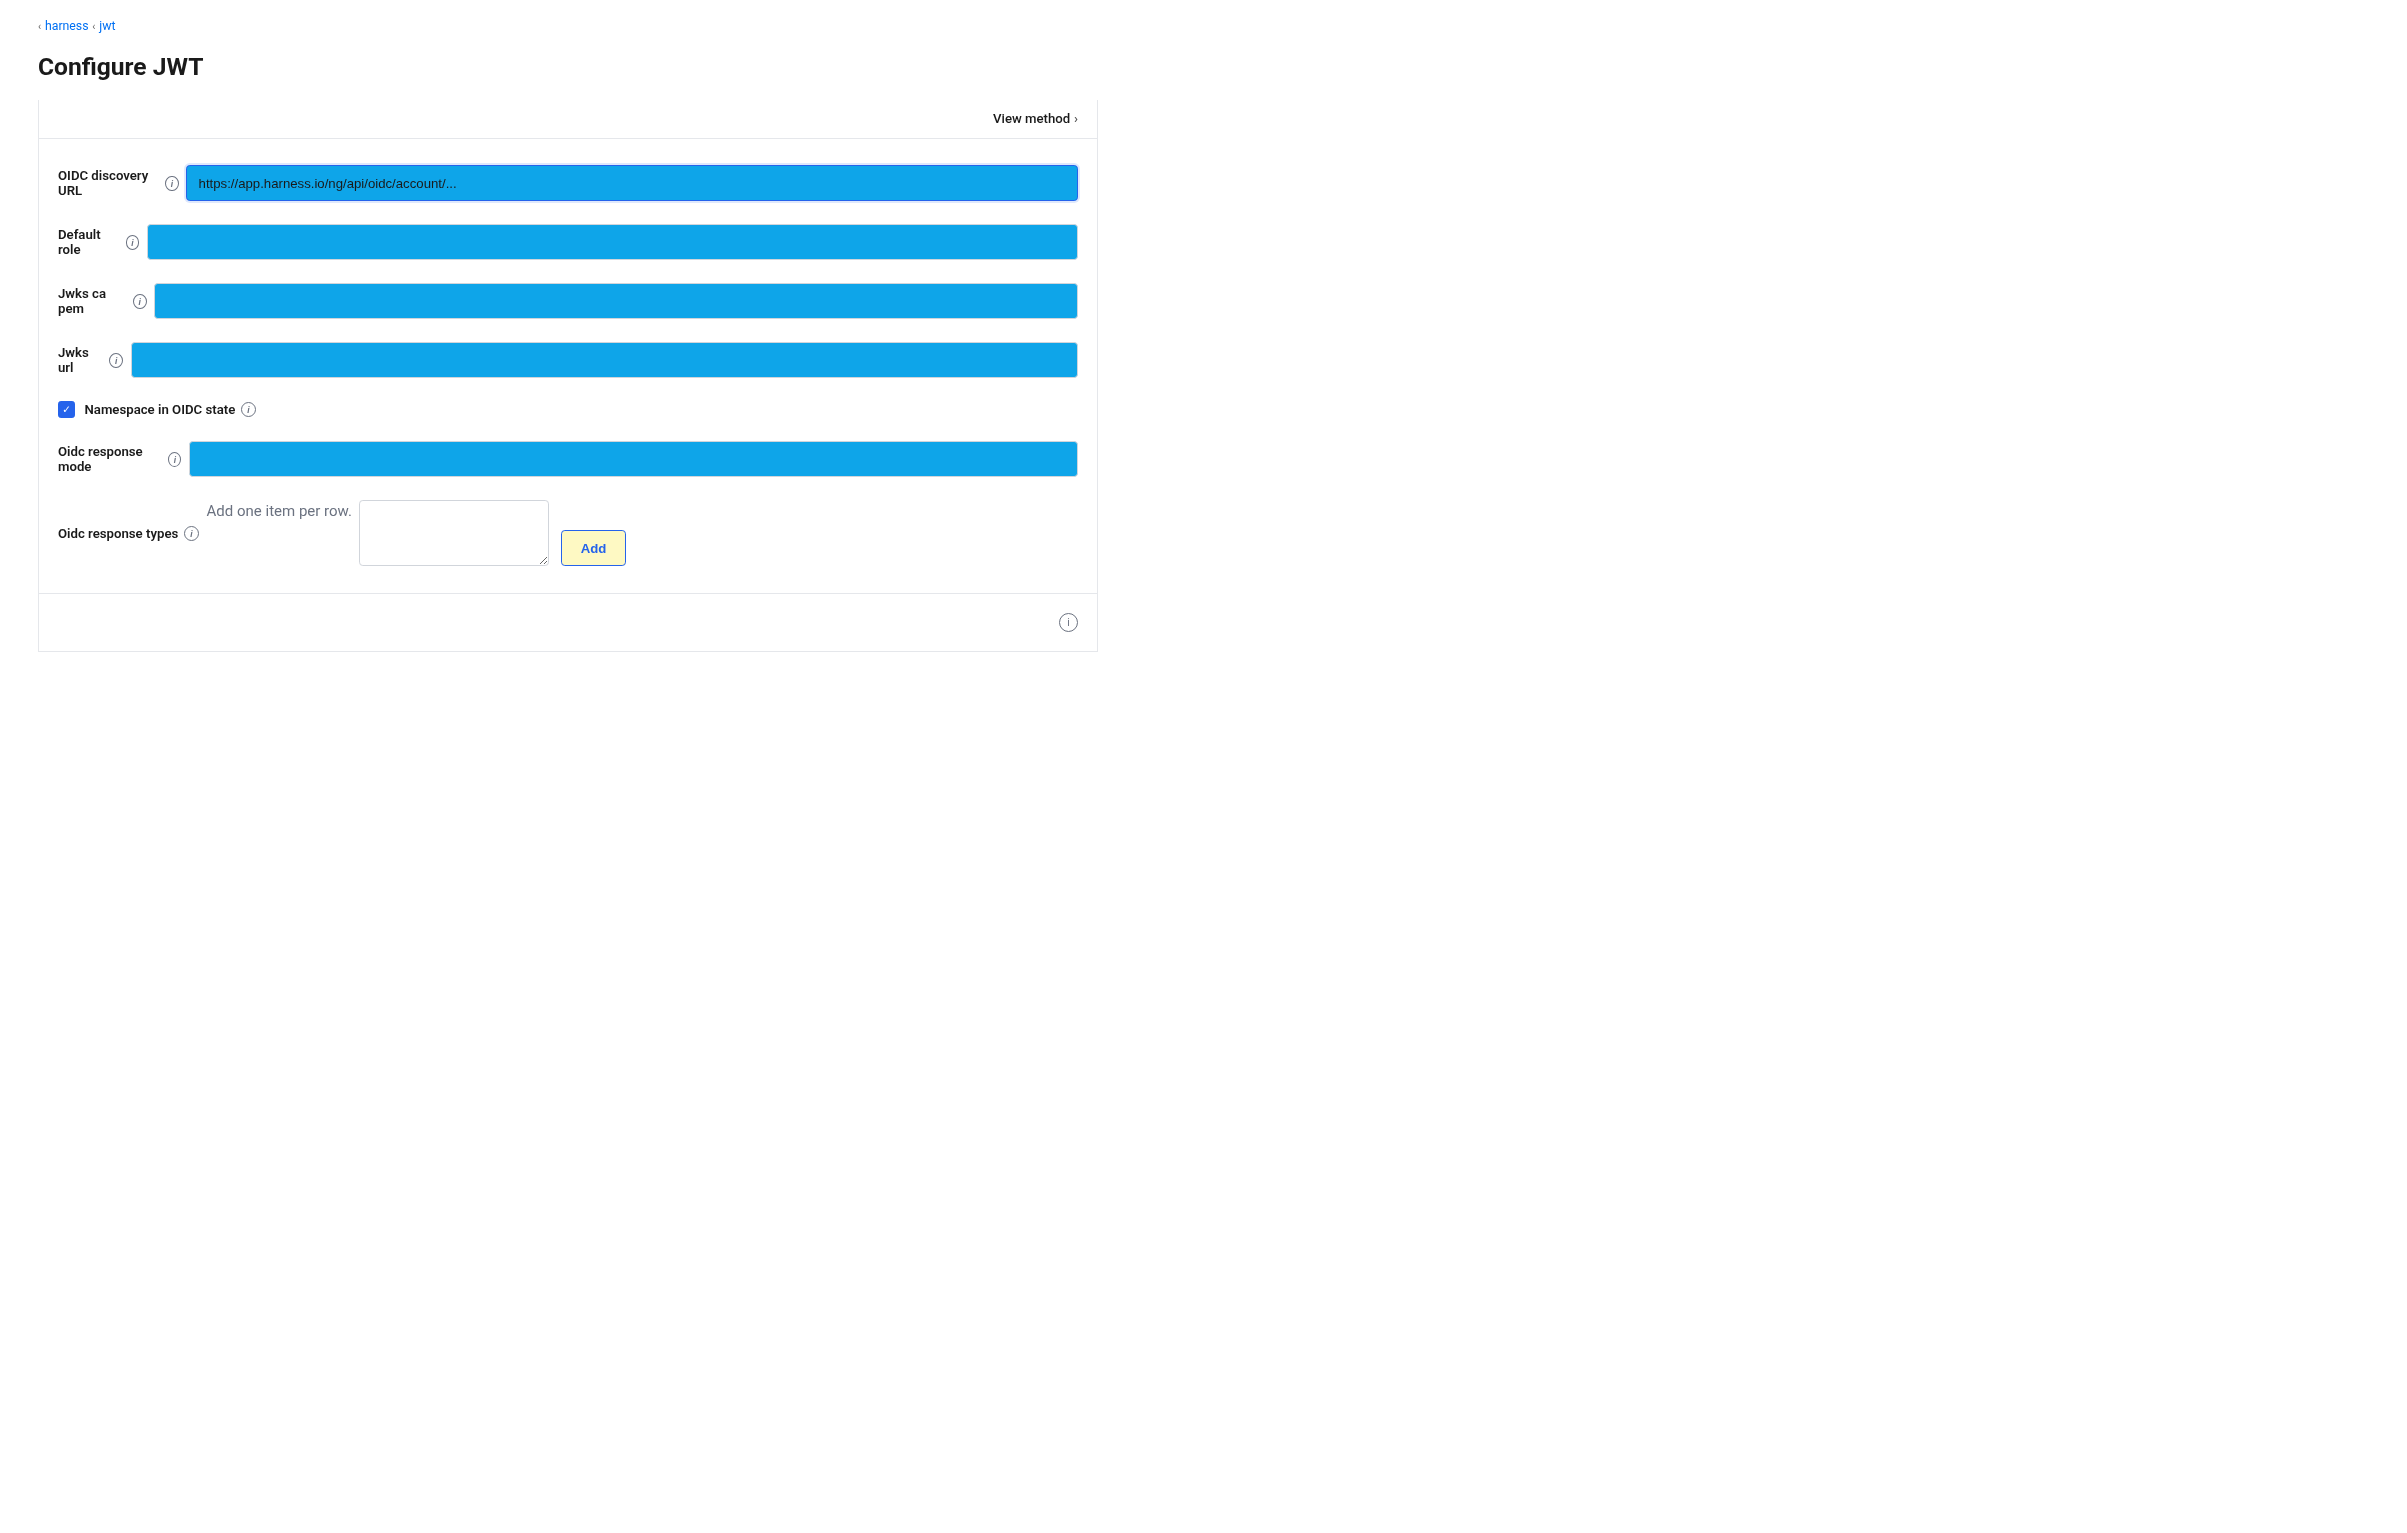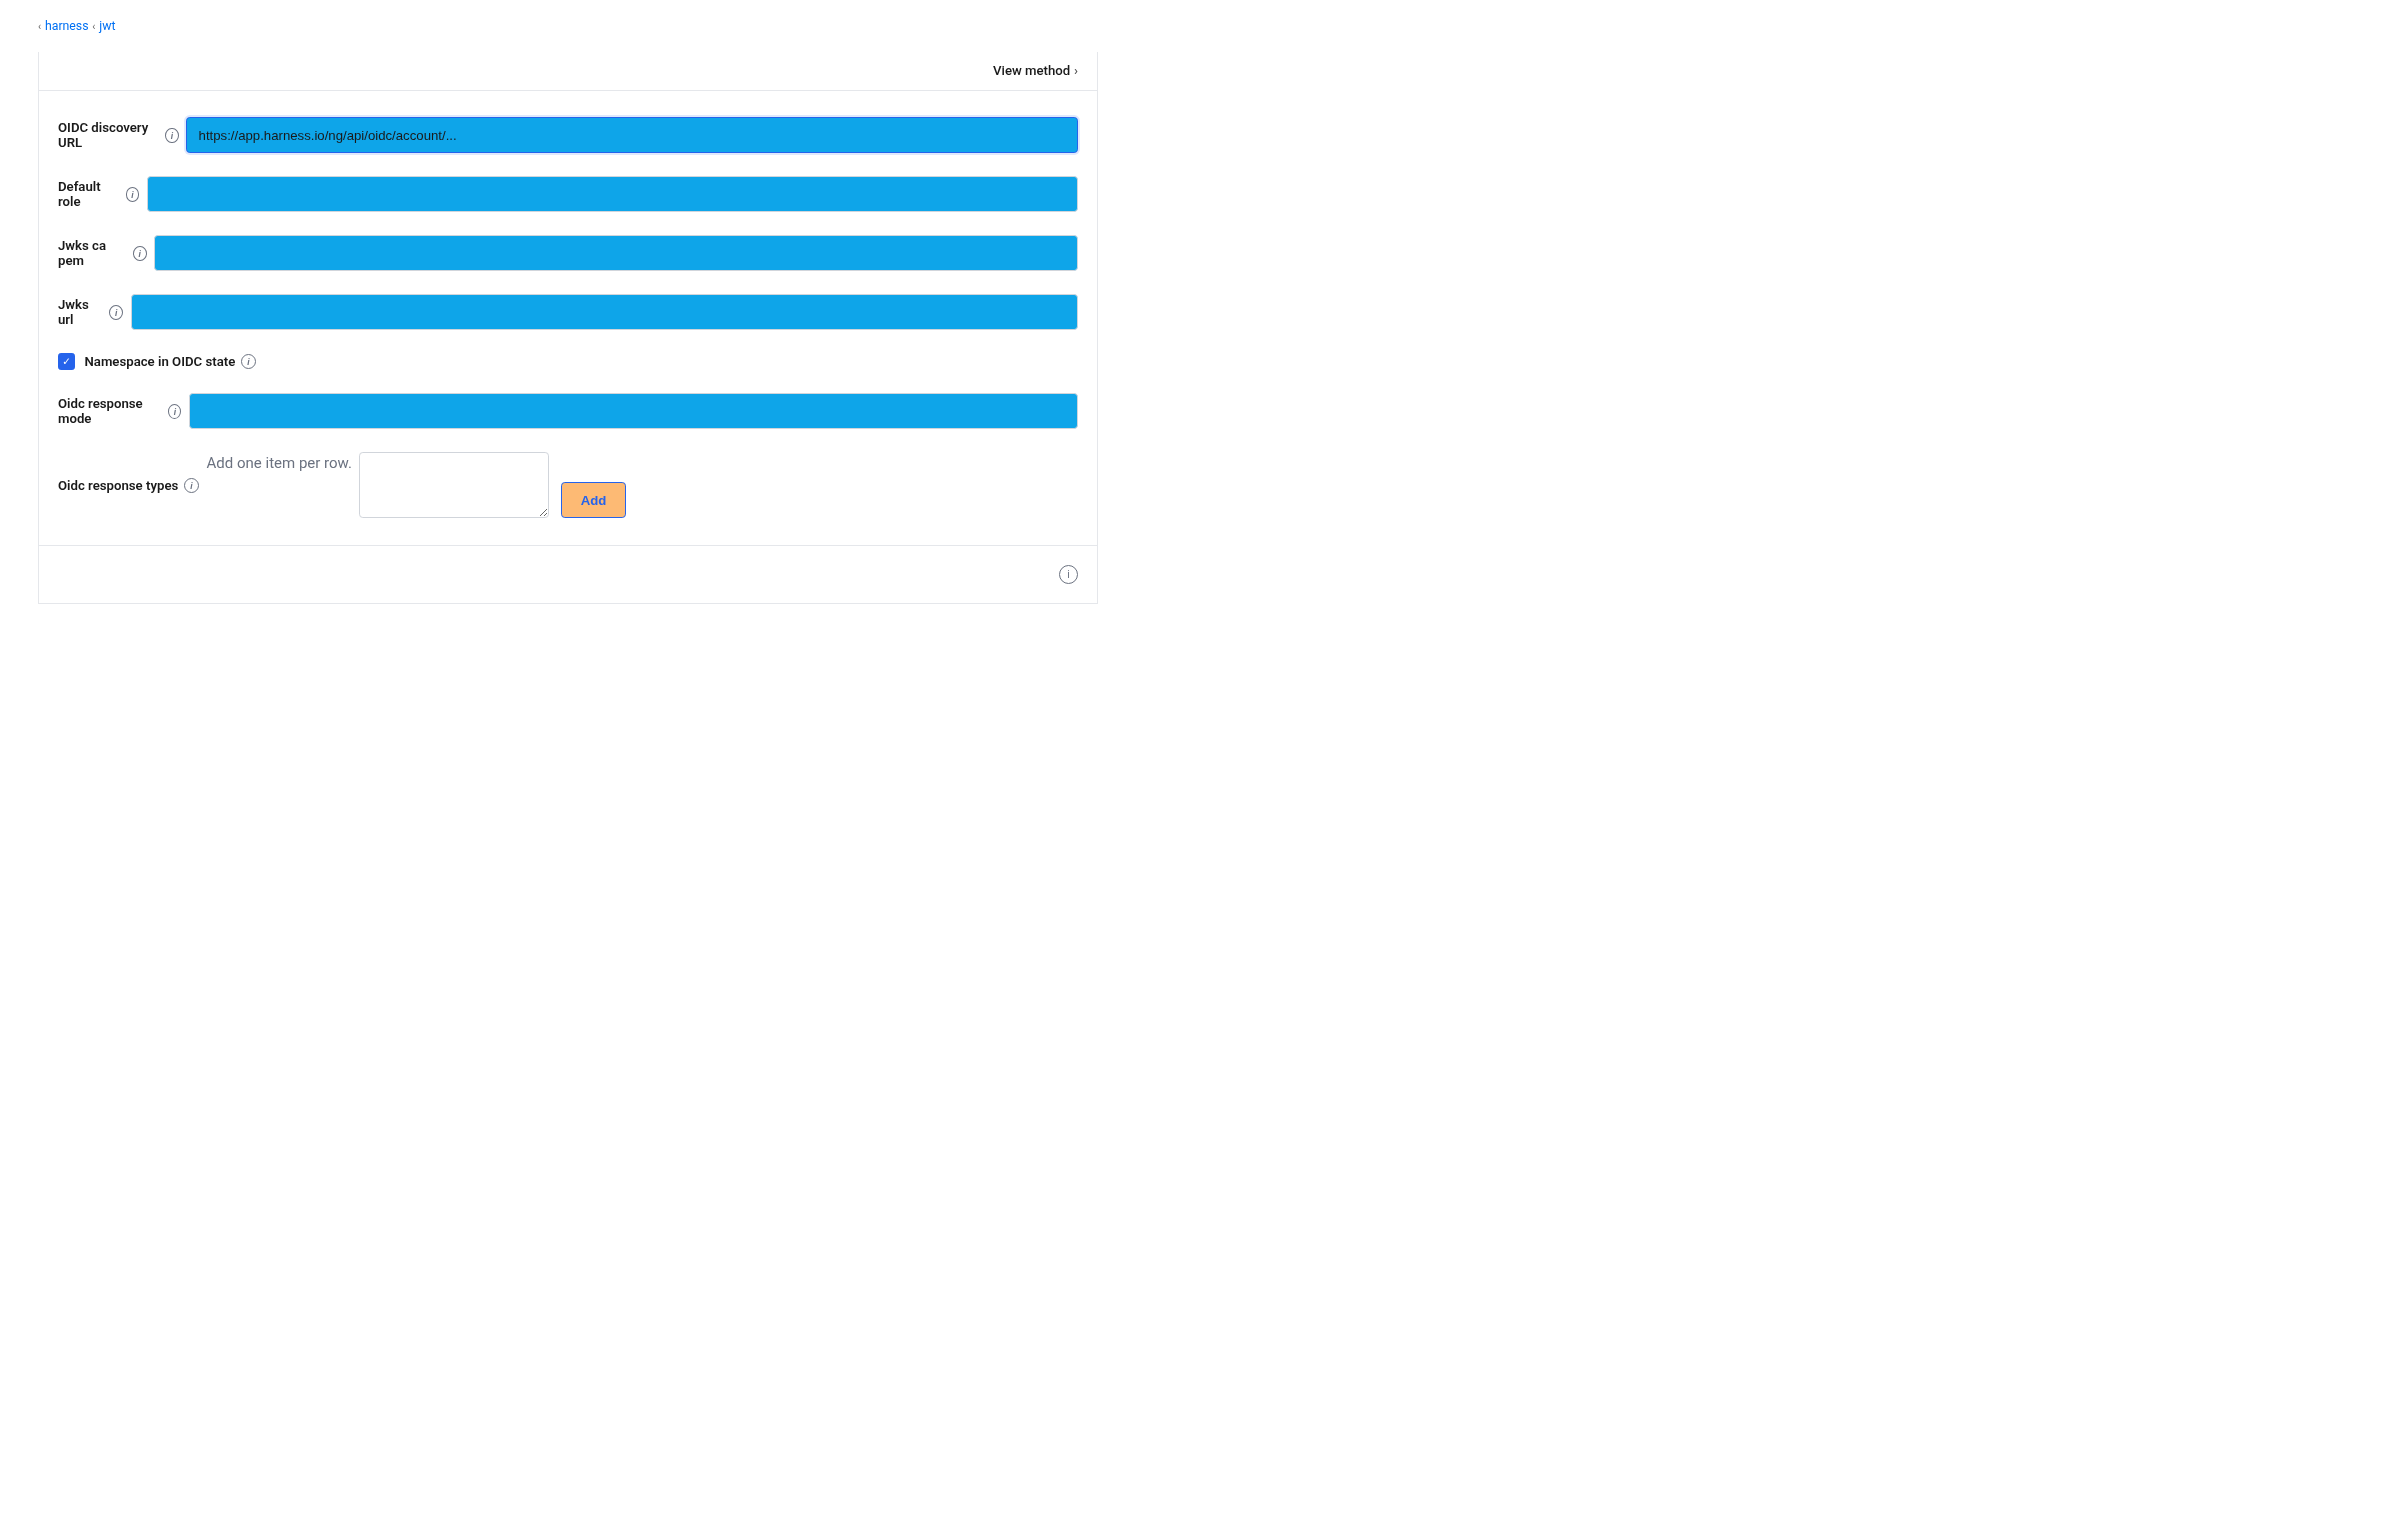--- a/index.html
+++ b/index.html
@@ -205,21 +205,21 @@
       color: #1a1a1a;
       background: #fff;
       outline: none;
       resize: vertical;
       min-height: 66px;
       font-family: inherit;
     }
 
     .add-button {
       padding: 7.6px 19px;
-      background: #fdba74;
+      background: #fef9c3;
       border: 1.4px solid #2563eb;
       border-radius: 3.8px;
       color: #2563eb;
       font-size: 13.2px;
       font-weight: 600;
       cursor: pointer;
       white-space: nowrap;
       height: 36px;
       display: flex;
       align-items: center;
@@ -252,20 +252,21 @@
 
 <div class="page-container">
 
   <div class="breadcrumb">
     <span class="breadcrumb-separator">‹</span>
     <a href="#">harness</a>
     <span class="breadcrumb-separator">‹</span>
     <a href="#">jwt</a>
   </div>
 
+  <h1 class="page-title">Configure JWT</h1>
 
 
   <div class="content-area">
 
     <div class="view-method-bar">
       <span class="view-method-link">
         <span>View method</span>
         <span class="chevron">›</span>
       </span>
     </div>

